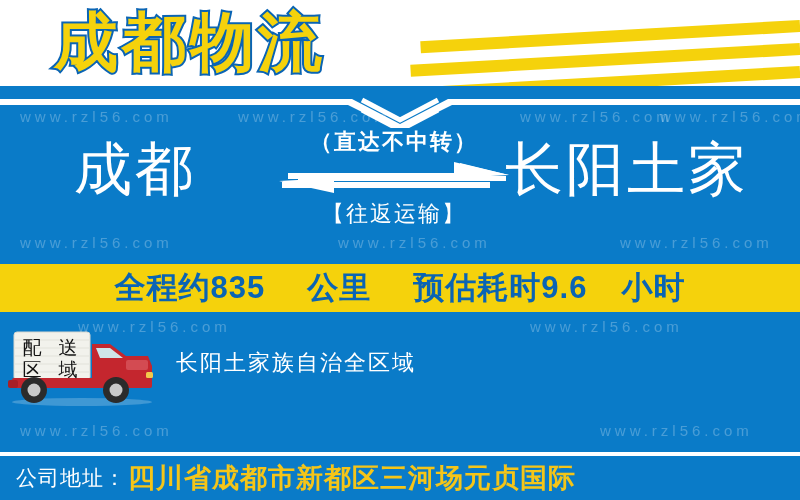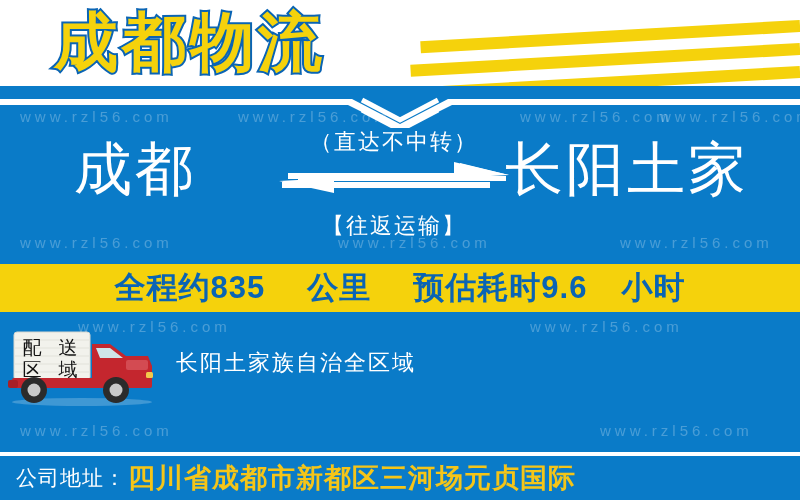--- a/index.html
+++ b/index.html
@@ -73,26 +73,26 @@
   }
   .city.origin{ left:74px; }
   .city.dest{ left:505px; }
 
   .mid-block{
     position:absolute; left:278px; top:-4px; width:232px; height:124px;
     text-align:center;
   }
   .direct-note{
     color:#ffffff; font-size:22px; letter-spacing:2px;
-    white-space:nowrap; line-height:28px; margin-top:4px;
+    white-space:nowrap; line-height:28px; margin-top:4px;font-weight:bold;
   }
   .arrow-wrap{ width:232px; height:32px; margin-top:6px; }
   .round-trip{
     color:#ffffff; font-size:22px; letter-spacing:2px;
-    white-space:nowrap; line-height:28px; margin-top:18px;
+    white-space:nowrap; line-height:28px; margin-top:6px;
   }
 
   
   .zone-row{
     position:absolute; left:0; top:240px; width:800px; height:86px;
   }
   .truck{
     position:absolute; left:6px; top:2px; width:160px; height:78px;
   }
   .zone-text{

